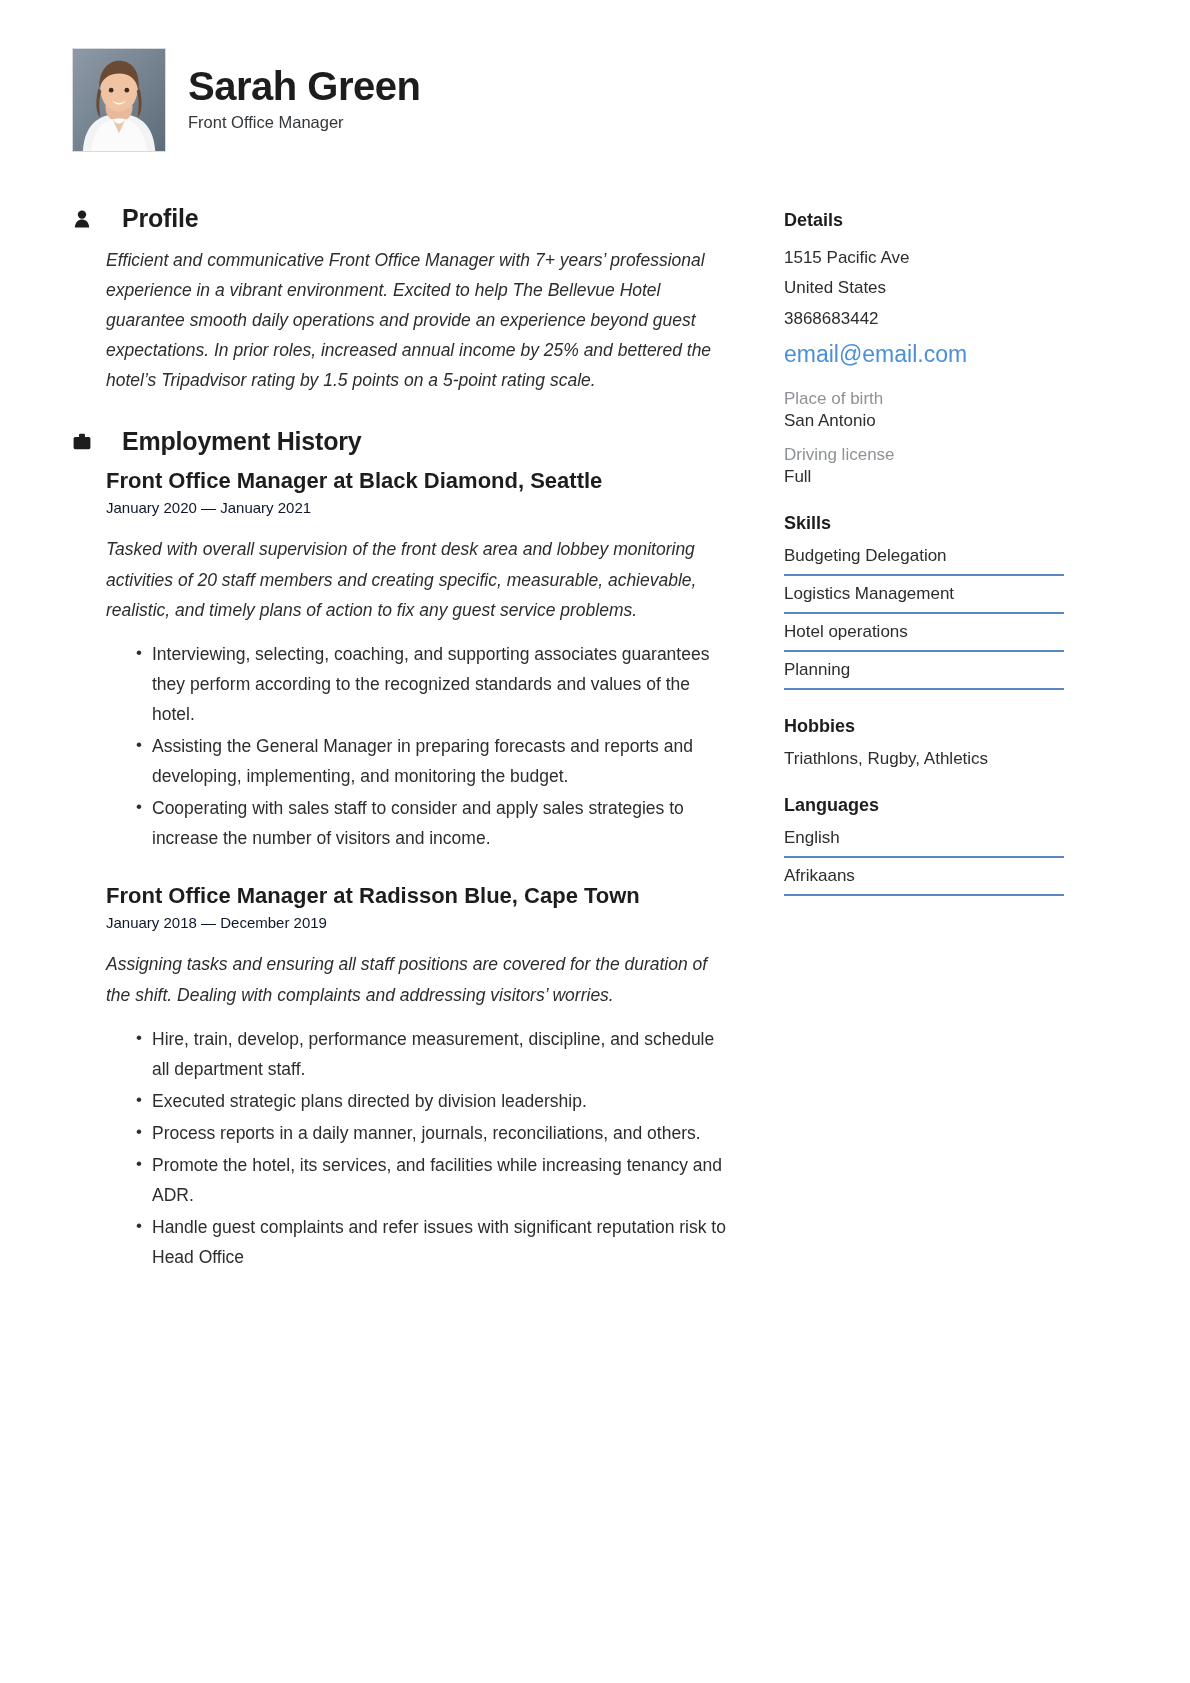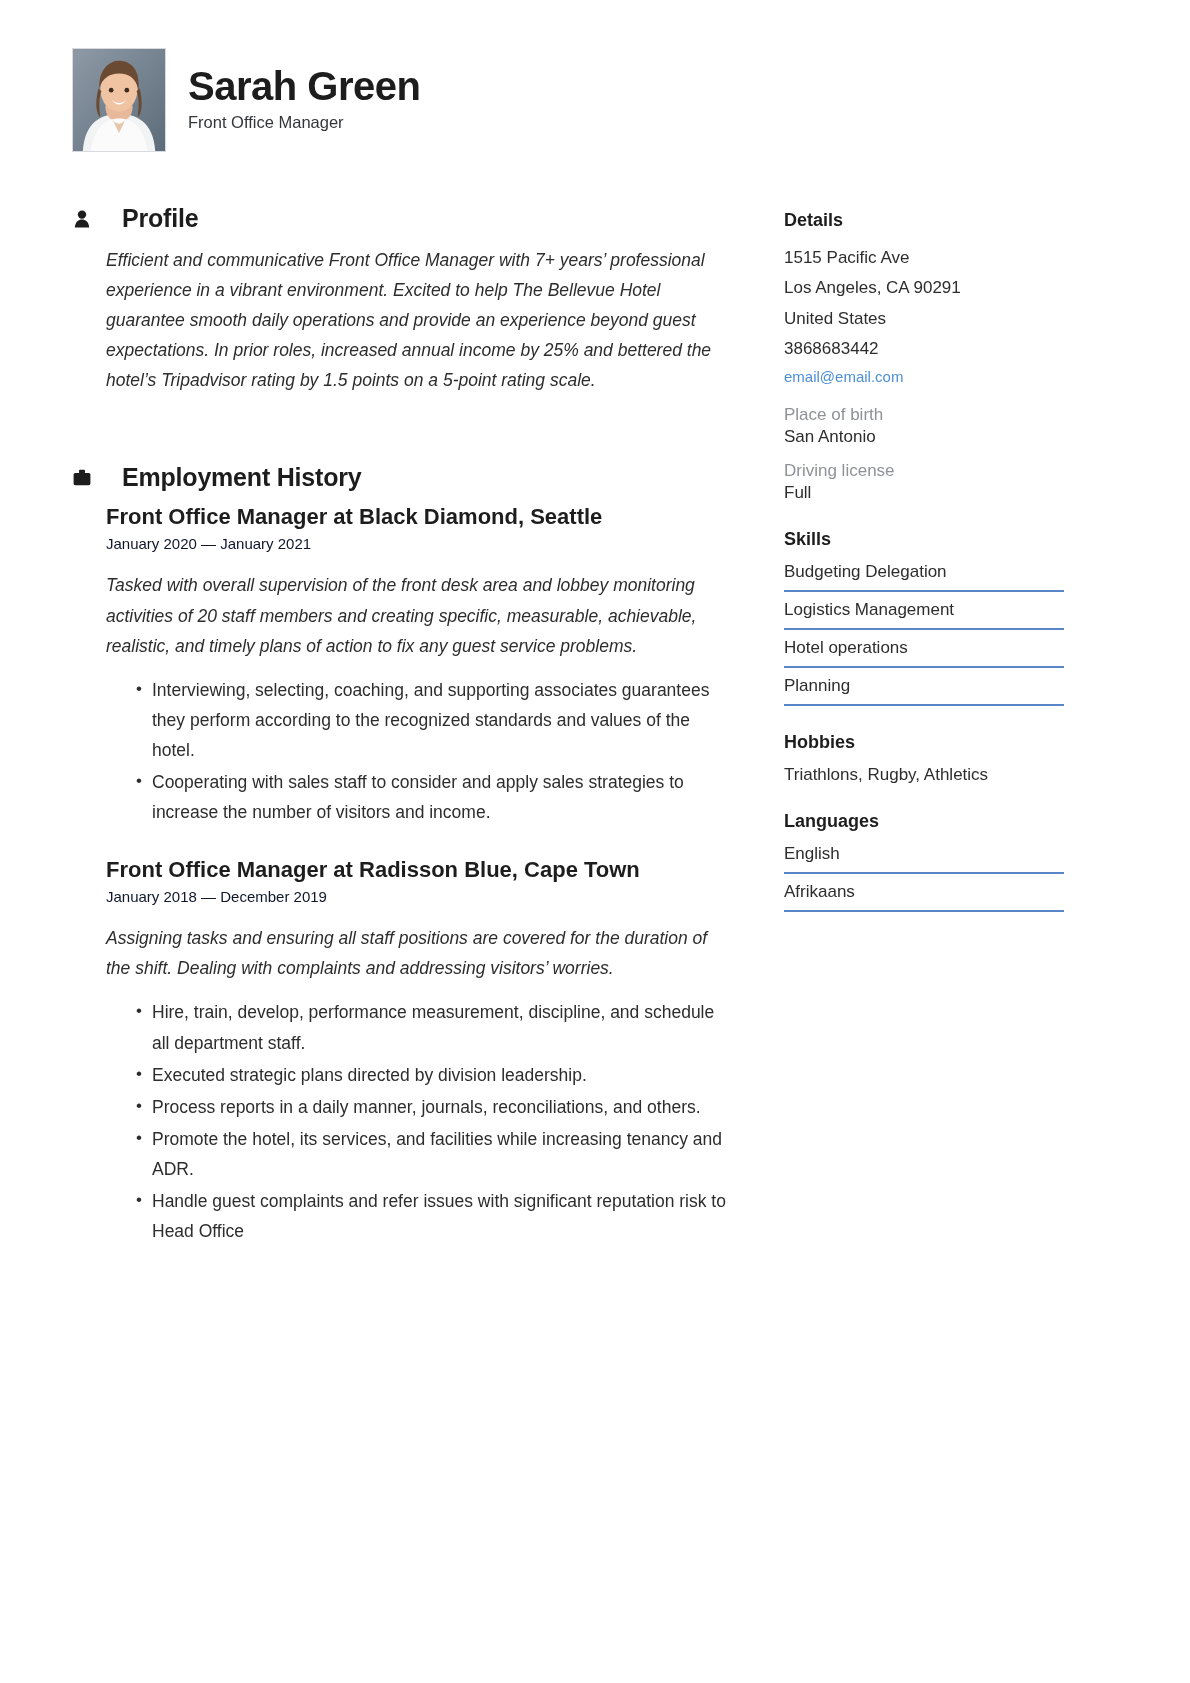--- a/index.html
+++ b/index.html
@@ -80,21 +80,21 @@
     color: #1d1d1d;
     letter-spacing: -0.2px;
   }
 
   .profile-text {
     font-style: italic;
     font-size: 17.5px;
     line-height: 1.72;
     color: #2d2d2d;
     padding-left: 34px;
-    margin-bottom: 68px;
+    margin-bottom: 32px;
   }
 
   .job {
     padding-left: 34px;
     margin-bottom: 30px;
   }
   .job-heading {
     font-size: 22px;
     font-weight: bold;
     color: #1d1d1d;
@@ -140,21 +140,21 @@
     color: #1d1d1d;
     margin-bottom: 12px;
   }
   .side-block { margin-bottom: 26px; }
   .side-line {
     font-size: 17px;
     line-height: 1.78;
     color: #2d2d2d;
   }
   .side-link {
-    font-size: 15px;
+    font-size: 23px;
     line-height: 1.78;
     color: #4d8fd6;
     text-decoration: none;
     cursor: pointer;
   }
   .side-label {
     font-size: 17px;
     color: #8e9296;
     margin-top: 14px;
   }
@@ -233,20 +233,21 @@
         </span>
         <span class="section-title">Employment History</span>
       </div>
 
       <div class="job">
         <div class="job-heading">Front Office Manager at Black Diamond, Seattle</div>
         <div class="job-dates">January 2020 — January 2021</div>
         <div class="job-summary">Tasked with overall supervision of the front desk area and lobbey monitoring activities of 20 staff members and creating specific, measurable, achievable, realistic, and timely plans of action to fix any guest service problems.</div>
         <ul class="bullets">
           <li>Interviewing, selecting, coaching, and supporting associates guarantees they perform according to the recognized standards and values of the hotel.</li>
+          <li>Assisting the General Manager in preparing forecasts and reports and developing, implementing, and monitoring the budget.</li>
           <li>Cooperating with sales staff to consider and apply sales strategies to increase the number of visitors and income.</li>
         </ul>
       </div>
 
       <div class="job">
         <div class="job-heading">Front Office Manager at Radisson Blue, Cape Town</div>
         <div class="job-dates">January 2018 — December 2019</div>
         <div class="job-summary">Assigning tasks and ensuring all staff positions are covered for the duration of the shift. Dealing with complaints and addressing visitors’ worries.</div>
         <ul class="bullets">
           <li>Hire, train, develop, performance measurement, discipline, and schedule all department staff.</li>
@@ -257,21 +258,20 @@
         </ul>
       </div>
 
     </div>
 
     <div class="right">
 
       <div class="side-block">
         <div class="side-title">Details</div>
         <div class="side-line">1515 Pacific Ave</div>
-        <div class="side-line">Los Angeles, CA 90291</div>
         <div class="side-line">United States</div>
         <div class="side-line">3868683442</div>
         <a class="side-link" href="#">email@email.com</a>
         <div class="side-label">Place of birth</div>
         <div class="side-value">San Antonio</div>
         <div class="side-label">Driving license</div>
         <div class="side-value">Full</div>
       </div>
 
       <div class="side-block">

